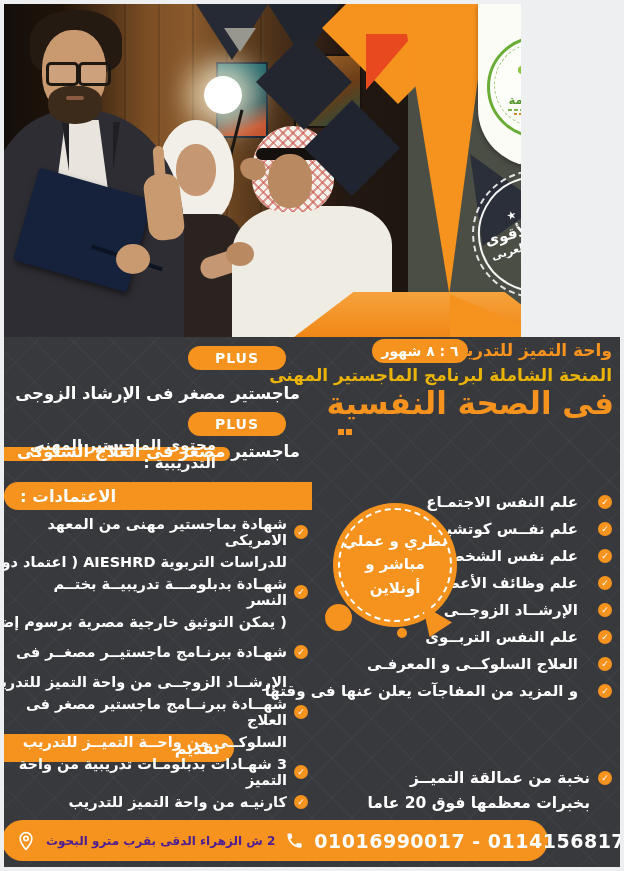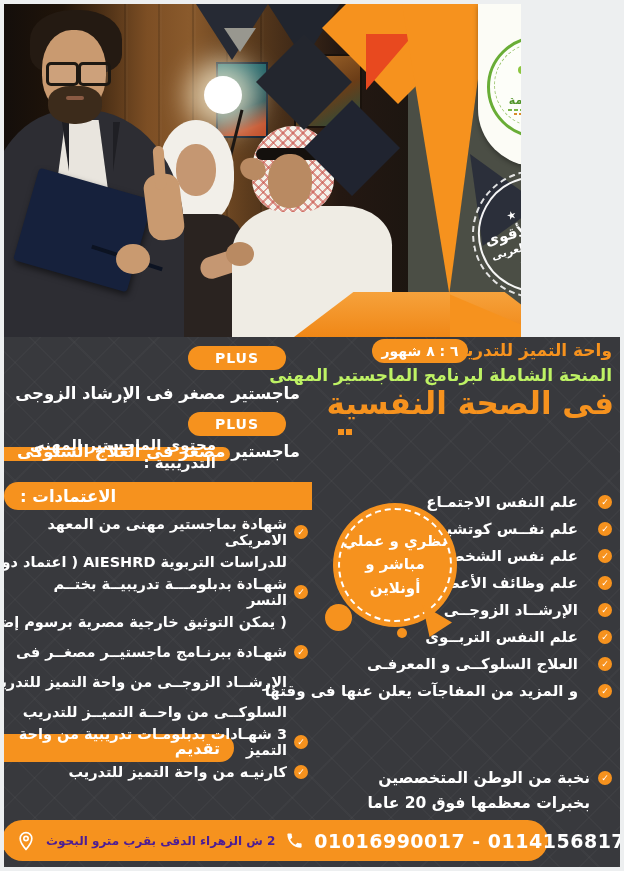--- a/index.html
+++ b/index.html
@@ -76,21 +76,21 @@
   .stamp-stars{font-size:11px;letter-spacing:2px;line-height:1;}
   .stamp-l1{font-size:15px;font-weight:bold;margin:3px 0 1px;}
   .stamp-l2{font-size:11px;font-weight:bold;margin-bottom:3px;}
   
   .content{position:absolute;left:4px;top:337px;width:616px;height:530px;background:#38393d;overflow:hidden;direction:rtl;}
   .content::before{content:"";position:absolute;inset:0;pointer-events:none;
     background:
       repeating-linear-gradient(45deg,rgba(255,255,255,.025) 0 1.5px,transparent 1.5px 28px),
       repeating-linear-gradient(-45deg,rgba(255,255,255,.025) 0 1.5px,transparent 1.5px 28px);}
   .orange-text{color:#f6921e;}
-  .white-text{color:#bef264;text-align:center;}
+  .white-text{color:#eab308;text-align:center;}
   .pill{background:#f6921e;color:#fff;font-weight:bold;display:flex;align-items:center;}
   .presenter{position:absolute;right:8px;top:3px;font-size:17px;font-weight:bold;}
   .duration-pill{position:absolute;left:368px;top:2px;width:96px;height:24px;border-radius:13px;justify-content:center;font-size:14px;direction:ltr;}
   .subtitle{position:absolute;right:8px;top:28px;font-size:17px;font-weight:bold;}
   .main-title{position:absolute;right:6px;top:48px;font-size:31px;font-weight:bold;letter-spacing:-.5px;}
   .title-dots{position:absolute;left:334px;top:92px;width:6px;height:6px;background:#f6921e;box-shadow:8px 0 0 #f6921e;}
   .contents-pill{position:absolute;left:0;right:390px;top:110px;height:14px;border-radius:0 15px 15px 0;font-size:15px;padding-right:0;justify-content:flex-start;direction:rtl;}
   .contents-pill span{padding-right:14px;}
   .topic-list{position:absolute;right:8px;top:151px;display:flex;flex-direction:column;}
   .topic{height:27px;display:flex;align-items:center;gap:20px;font-size:15px;font-weight:bold;color:#fff;}
@@ -252,21 +252,21 @@
           <span class="chk"></span>
           <span>و المزيد من المفاجآت يعلن عنها فى وقتها</span>
         </div>
     </div>
 
     <div class="pill presenters-pill">
       <span>تقديم</span>
     </div>
     <div class="presenters-l1">
       <span class="chk"></span>
-      <span>نخبة من الوطن المتخصصين</span>
+      <span>نخبة من عمالقة التميــز</span>
     </div>
     <div class="presenters-l2">بخبرات معظمها فوق 20 عاما</div>
 
     <div class="bubble">
       <div class="bubble-dash">
         <span>نظري و عملي</span>
         <span>مباشر و أونلاين</span>
       </div>
     </div>
     <div class="bubble-tail"></div>
@@ -297,20 +297,24 @@
         <div class="acc-line2">( يمكن التوثيق خارجية مصرية برسوم إضافية )</div>
       </div>
       <div class="acc-item">
         <div class="acc-line1">
             <span class="chk"></span>
             <span>شهـادة ببرنـامج ماجستيــر مصغــر فى</span>
           </div>
         <div class="acc-line2">الإرشــاد الزوجــى من واحة التميز للتدريب</div>
       </div>
       <div class="acc-item">
+        <div class="acc-line1">
+            <span class="chk"></span>
+            <span>شهــادة ببرنــامج ماجستير مصغر فى العلاج</span>
+          </div>
         <div class="acc-line2">السلوكــى من واحــة التميــز للتدريب</div>
       </div>
       <div class="acc-item">
         <div class="acc-line1">
             <span class="chk"></span>
             <span>3 شهـادات بدبلومـات تدريبية من واحة التميز</span>
           </div>
       </div>
       <div class="acc-item">
         <div class="acc-line1">

